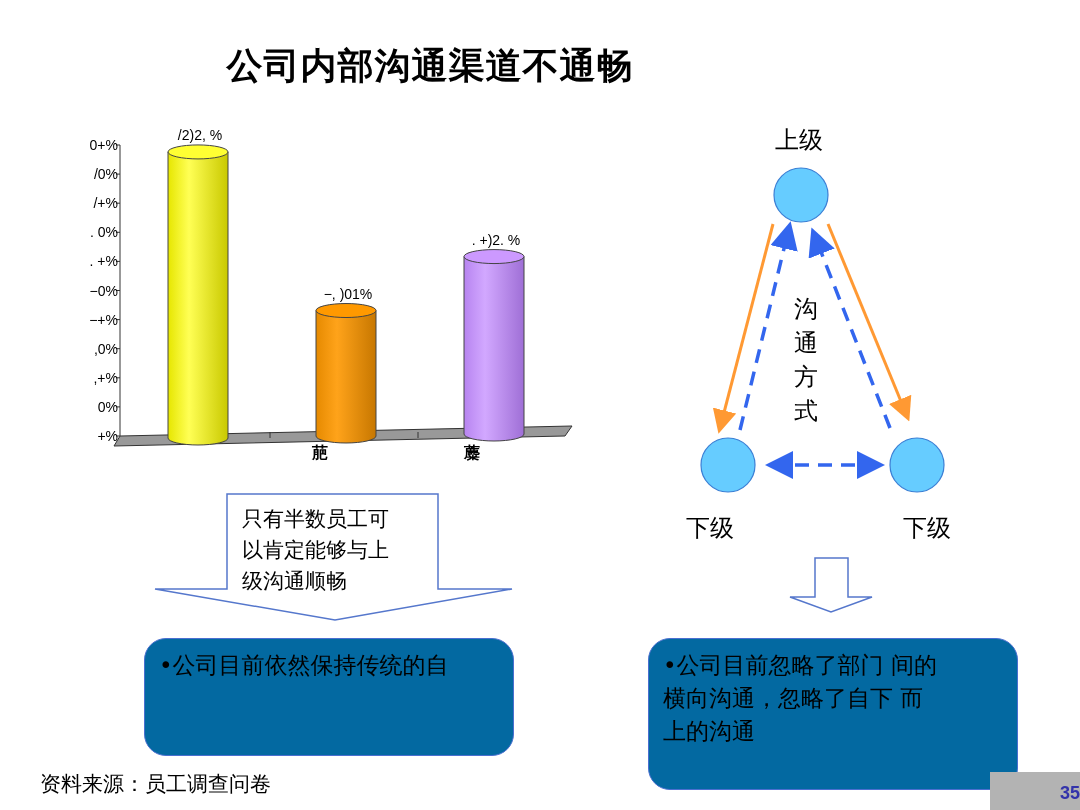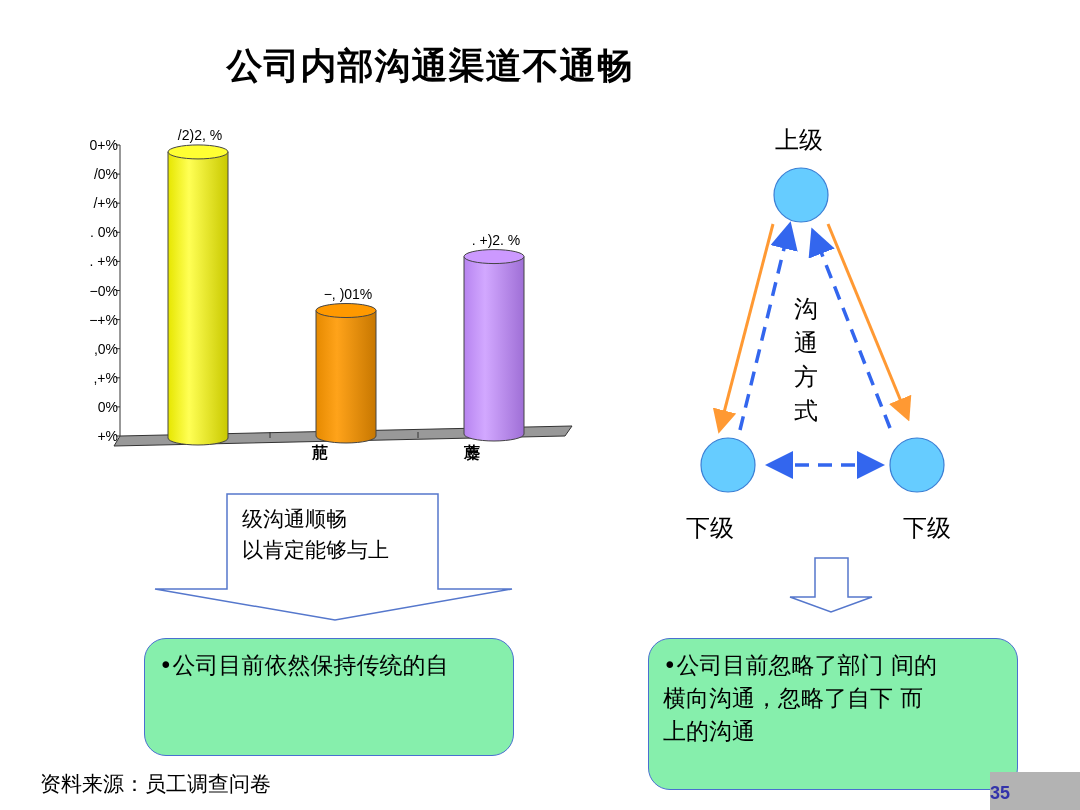--- a/index.html
+++ b/index.html
@@ -1,22 +1,22 @@
 <!DOCTYPE html>
 <html><head>
 <meta charset="utf-8">
 <style>
   html,body{margin:0;padding:0;}
   body{width:1080px;height:810px;position:relative;background:#ffffff;overflow:hidden;font-family:"DejaVu Sans","Liberation Sans",sans-serif;color:#000;}
   .title{position:absolute;left:0;top:42px;width:860px;text-align:center;font-size:36px;font-weight:bold;letter-spacing:1px;}
   #chart{position:absolute;left:80px;top:120px;}
   .callout{position:absolute;font-size:21px;line-height:31px;}
-  .bluebox{position:absolute;background:#86efac;border:1px solid #4a6fd0;border-radius:22px;font-size:23px;line-height:33px;padding:10px 14px;box-sizing:border-box;}
+  .bluebox{position:absolute;background:#0369a1;border:1px solid #4a6fd0;border-radius:22px;font-size:23px;line-height:33px;padding:10px 14px;box-sizing:border-box;}
   .src{position:absolute;left:40px;top:770px;font-size:21px;text-align:right;}
-  .pagenum{position:absolute;left:990px;top:772px;width:90px;height:38px;background:#b3b3b3;color:#3333aa;font-weight:bold;font-size:18px;text-align:left;line-height:42px;font-family:"Liberation Sans",sans-serif;}
+  .pagenum{position:absolute;left:990px;top:772px;width:90px;height:38px;background:#b3b3b3;color:#3333aa;font-weight:bold;font-size:18px;text-align:right;line-height:42px;font-family:"Liberation Sans",sans-serif;}
   .lbl{position:absolute;font-size:24px;}
   .vtext{position:absolute;font-size:24px;line-height:34px;width:30px;text-align:center;}
 </style>
 </head>
 <body>
 
 <div class="title">公司内部沟通渠道不通畅</div>
 
 <svg id="chart" width="510" height="350" viewBox="0 0 510 350">
   <defs>
@@ -85,22 +85,23 @@
       <text x="118" y="338" text-anchor="middle" font-size="16" font-weight="bold" fill="#000"></text>
       <text x="240" y="338" text-anchor="middle" font-size="16" font-weight="bold" fill="#000">萉</text>
       <text x="392" y="338" text-anchor="middle" font-size="16" font-weight="bold" fill="#000">蘪</text>
     </g>
 </svg>
 
 <svg style="position:absolute;left:150px;top:492px;" width="370" height="130">
   <polygon points="77,2 288,2 288,97 362,97 185,128 5,97 77,97" fill="#ffffff" stroke="#5577cc" stroke-width="1.5"></polygon>
 </svg>
 <div class="callout" style="left:242px;top:504px;">
+  <div>只有半数员工可</div>
+  <div>以肯定能够与上</div>
   <div>级沟通顺畅</div>
-  <div>以肯定能够与上</div>
 </div>
 
 <div class="bluebox" style="left:144px;top:638px;width:370px;height:118px;">
   <div>•公司目前依然保持传统的自</div>
 </div>
 
 <svg style="position:absolute;left:680px;top:120px;" width="300" height="440">
   <defs>
     <marker id="mO" markerWidth="8" markerHeight="8" refX="6" refY="4" orient="auto">
         <path d="M0,0 L8,4 L0,8 z" fill="#ff9933"></path>

